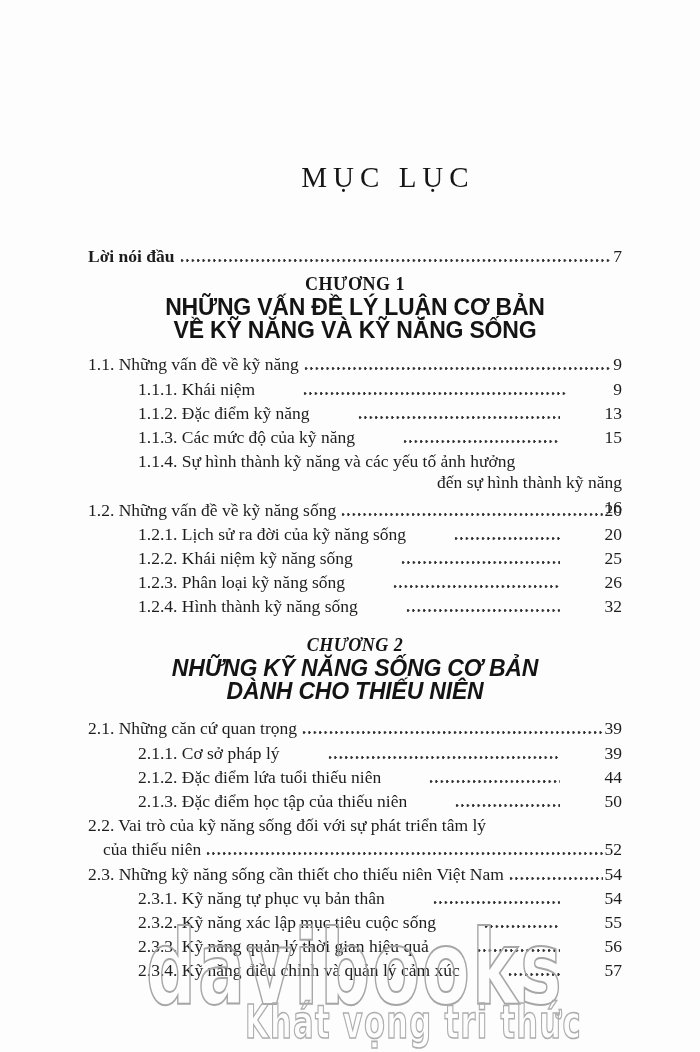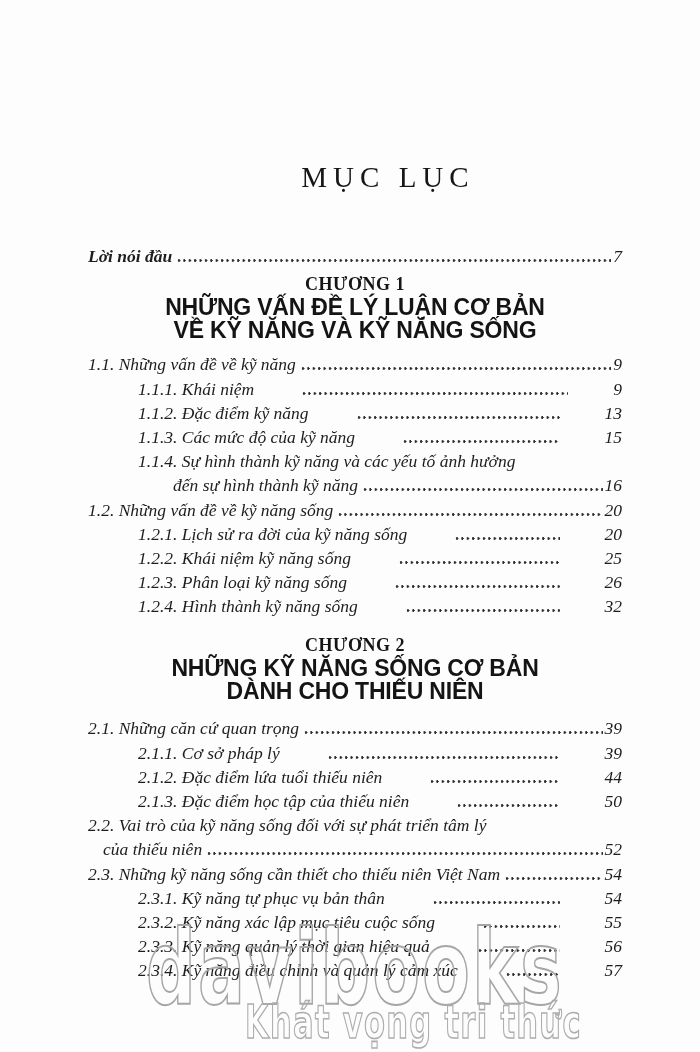--- a/index.html
+++ b/index.html
@@ -25,41 +25,40 @@
     position:absolute;
     left:88px;top:243px;width:534px;
     font-size:17.5px;
   }
   .row{
     display:flex;
     align-items:flex-end;
     height:24.2px;
     line-height:21px;
     white-space:nowrap;
-    font-style:italic;
   }
   .row .lbl{flex:0 0 auto;}
   .row .dots{
     flex:1 1 auto;
     min-width:10px;
     height:5px;
     margin:0 2px 4px 5px;
     background-image:radial-gradient(circle at 2px 2.5px, #2e2e2e 1.1px, rgba(0,0,0,0) 1.45px);
     background-size:5.4px 5px;
     background-repeat:repeat-x;
   }
   .row .pg{flex:0 0 auto; text-align:right;}
   .bold{font-weight:700;}
   .lvl1{padding-left:0;}
   .lvl2{padding-left:50px;gap:43px;}
   .cont1{padding-left:15px;}
-  .cont2{padding-left:85px;}
+  .cont2{padding-left:85px;flex-direction:column;}
   .chapter{text-align:center;}
   .ch1{margin-top:5px;margin-bottom:9px;}
-  .ch2{margin-top:16px;margin-bottom:12px;}
+  .ch2{margin-top:16px;margin-bottom:12px;font-style:italic;}
   .chapter .kicker{
     font-family:"Liberation Serif", serif;
     font-weight:700;
     font-size:18px;
     line-height:24px;
     letter-spacing:0.5px;
     color:#151515;
   }
   .chapter .ctitle{
     font-family:"Liberation Sans", sans-serif;

